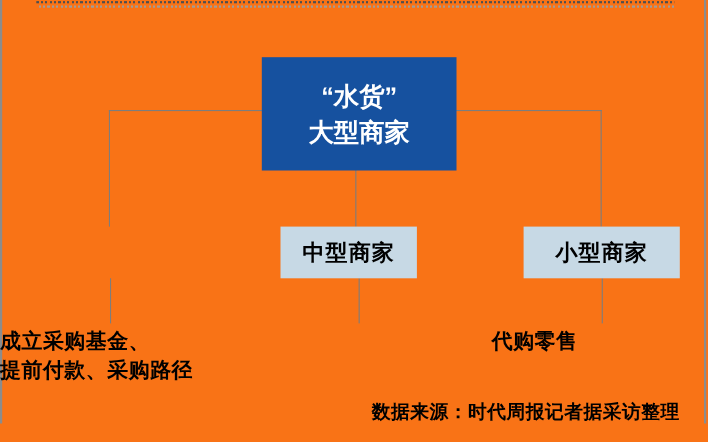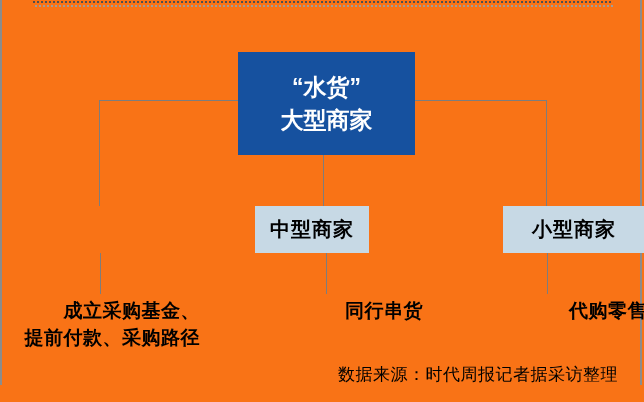--- a/index.html
+++ b/index.html
@@ -23,26 +23,26 @@
     display:flex;flex-direction:column;align-items:center;justify-content:center;
     color:#fff;font-size:23px;font-weight:bold;line-height:33px;text-align:center;
     z-index:2;
   }
   .branch-box{
     position:absolute;top:206px;height:47px;
     display:flex;align-items:center;justify-content:center;
     font-size:20px;font-weight:bold;letter-spacing:1px;z-index:2;
   }
   .detail{
-    position:absolute;top:297px;width:200px;text-align:right;
+    position:absolute;top:297px;width:200px;text-align:left;
     font-size:19px;line-height:27px;font-weight:600;letter-spacing:0.5px;
   }
   .source-note{
     position:absolute;top:363px;right:26px;
-    font-size:17px;font-weight:normal;letter-spacing:0.5px;
+    font-size:17px;font-weight:bold;letter-spacing:0.5px;
   }
 </style>
 </head>
 <body>
 
 <div id="canvas">
 
   <div class="vrule" style="left:0;top:0;height:385px;"></div>
   <div class="vrule" style="left:640px;top:0;height:385px;"></div>
   <div class="dotted-rule" style="left:33px;top:0;width:580px;"></div>
@@ -53,33 +53,32 @@
   <div class="connector" style="left:546px;top:100px;width:1px;height:106px;"></div>
   <div class="connector" style="left:100px;top:253px;width:1px;height:41px;"></div>
   <div class="connector" style="left:326px;top:253px;width:1px;height:41px;"></div>
   <div class="connector" style="left:547px;top:253px;width:1px;height:41px;"></div>
 
   <div class="root-box" style="background:#16519f;">
     <span>“水货”</span>
     <span>大型商家</span>
   </div>
 
-  <div class="branch-box" style="left:255px;width:114px;background:#c7d9e5;">
+  <div class="branch-box" style="left:255px;width:124px;background:#c7d9e5;">
     <span>中型商家</span>
   </div>
-  <div class="branch-box" style="left:476px;width:142px;background:#c7d9e5;margin-left:27px;">
+  <div class="branch-box" style="left:476px;width:142px;background:#c7d9e5;">
     <span>小型商家</span>
   </div>
 
   <div class="detail" style="left:0px;">
     <div>成立采购基金、</div>
     <div>提前付款、采购路径</div>
   </div>
   <div class="detail" style="left:223px;">
-    <div>同行串货</div>
   </div>
   <div class="detail" style="left:447px;">
     <div>代购零售</div>
   </div>
 
   <div class="source-note">数据来源：时代周报记者据采访整理</div>
 
 </div>
 
 </body></html>

